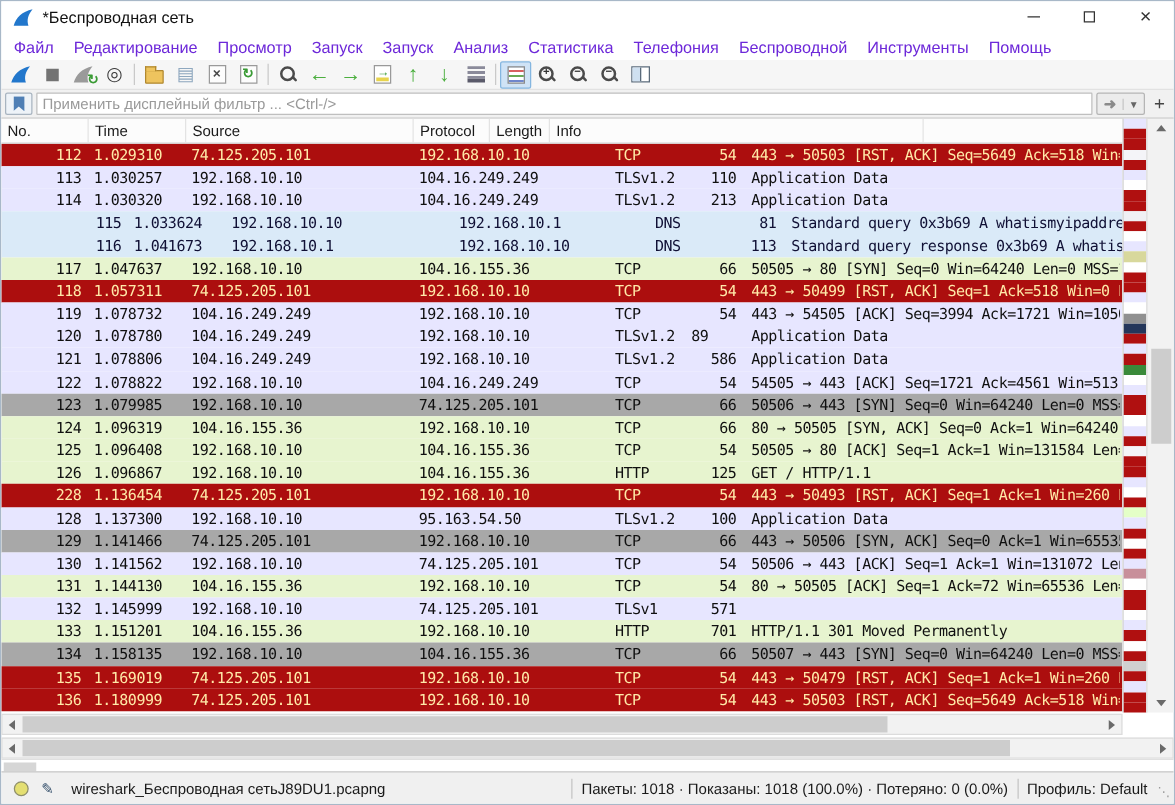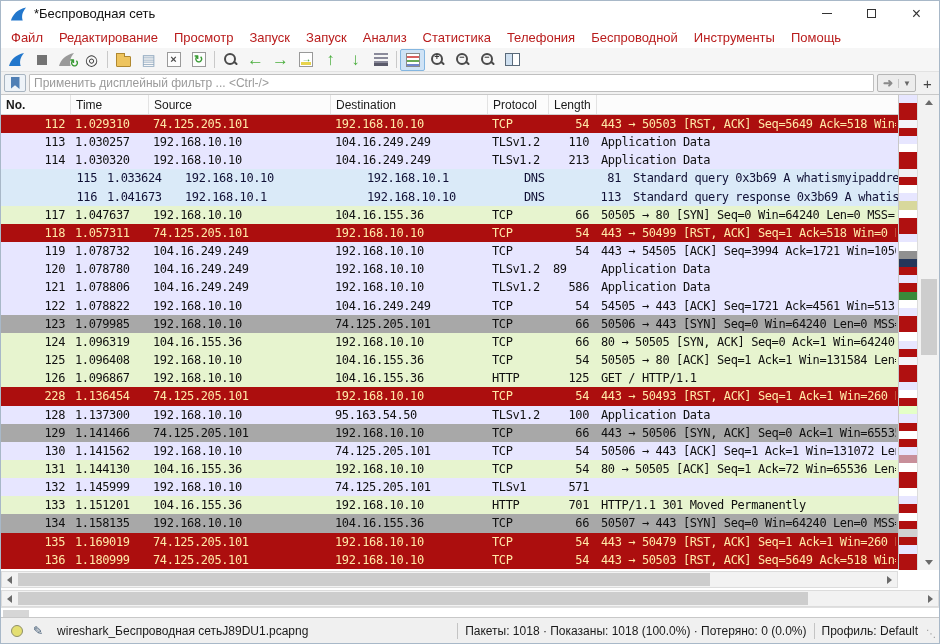--- a/index.html
+++ b/index.html
@@ -9,21 +9,21 @@
   
   .titlebar{position:absolute;top:0;left:0;right:0;height:25px;background:#fff;display:flex;align-items:center;}
   .tb-logo{margin-left:9px;display:flex;align-items:center;}
   .tb-title{margin-left:7px;font-size:13px;color:#111;}
   .tb-spacer{flex:1;}
   .win-btn{width:45px;height:25px;display:flex;align-items:center;justify-content:center;color:#333;}
   .win-min-bar{width:10px;height:1px;background:#333;display:block;}
   .win-max-box{width:9px;height:9px;border:1px solid #333;display:block;}
   .win-close-x{font-size:16px;line-height:16px;color:#333;}
   
-  .menubar{position:absolute;top:25px;left:0;right:0;height:22px;background:#fff;display:flex;align-items:center;font-size:13px;color:#b91c1c;}
+  .menubar{position:absolute;top:25px;left:0;right:0;height:22px;background:#fff;display:flex;align-items:center;font-size:13px;color:#6d28d9;}
   .menu-item{padding:2px 8px;white-space:nowrap;}
   .menu-item:first-child{margin-left:2px;}
   
   .toolbar{position:absolute;top:47px;left:0;right:0;height:24px;background:#f6f6f6;border-bottom:1px solid #e2e2e2;
            display:flex;align-items:center;padding-left:3px;}
   .tbtn{width:25px;height:22px;display:flex;align-items:center;justify-content:center;position:relative;}
   .tbtn.active{background:#cfe3f6;border:1px solid #84b6e0;border-radius:2px;}
   .tsep{width:1px;height:17px;background:#c9c9c9;margin:0 3px;}
   .icsquare{width:10px;height:10px;display:block;}
   .icglyph{font-size:14px;line-height:14px;}
@@ -232,26 +232,26 @@
     </span>
     <input class="filter-input" type="text" placeholder="Применить дисплейный фильтр ... &lt;Ctrl-/&gt;" style="">
     <span class="apply-btn">
       <span class="apply-arrow">➜</span>
       <span class="apply-caret">▼</span>
     </span>
     <span class="plus-btn">+</span>
   </div>
 
   <div class="list-header" id="list-header">
-      <div class="hcell" style="width: 70px; font-weight: bold;">No.</div>
+      <div class="hcell" style="width: 70px;">No.</div>
       <div class="hcell" style="width: 78px;">Time</div>
       <div class="hcell" style="width: 182px;">Source</div>
-      <div class="hcell" style="width: 157px;">Destination</div>
       <div class="hcell" style="width: 61px;">Protocol</div>
       <div class="hcell" style="width: 48px;">Length</div>
+      <div class="hcell" style="width: 299px;">Info</div>
     </div>
 
   <div class="rows" id="rows">
       <div class="prow t-bad">
         <span class="pcell pcell-no" style="width: 70px; text-align: right;">112</span>
         <span class="pcell pcell-time" style="width: 78px;">1.029310</span>
         <span class="pcell pcell-source" style="width: 182px;">74.125.205.101</span>
         <span class="pcell pcell-destination" style="width: 157px;">192.168.10.10</span>
         <span class="pcell pcell-protocol" style="width: 61px;">TCP</span>
         <span class="pcell pcell-length" style="width: 48px; text-align: right;">54</span>

